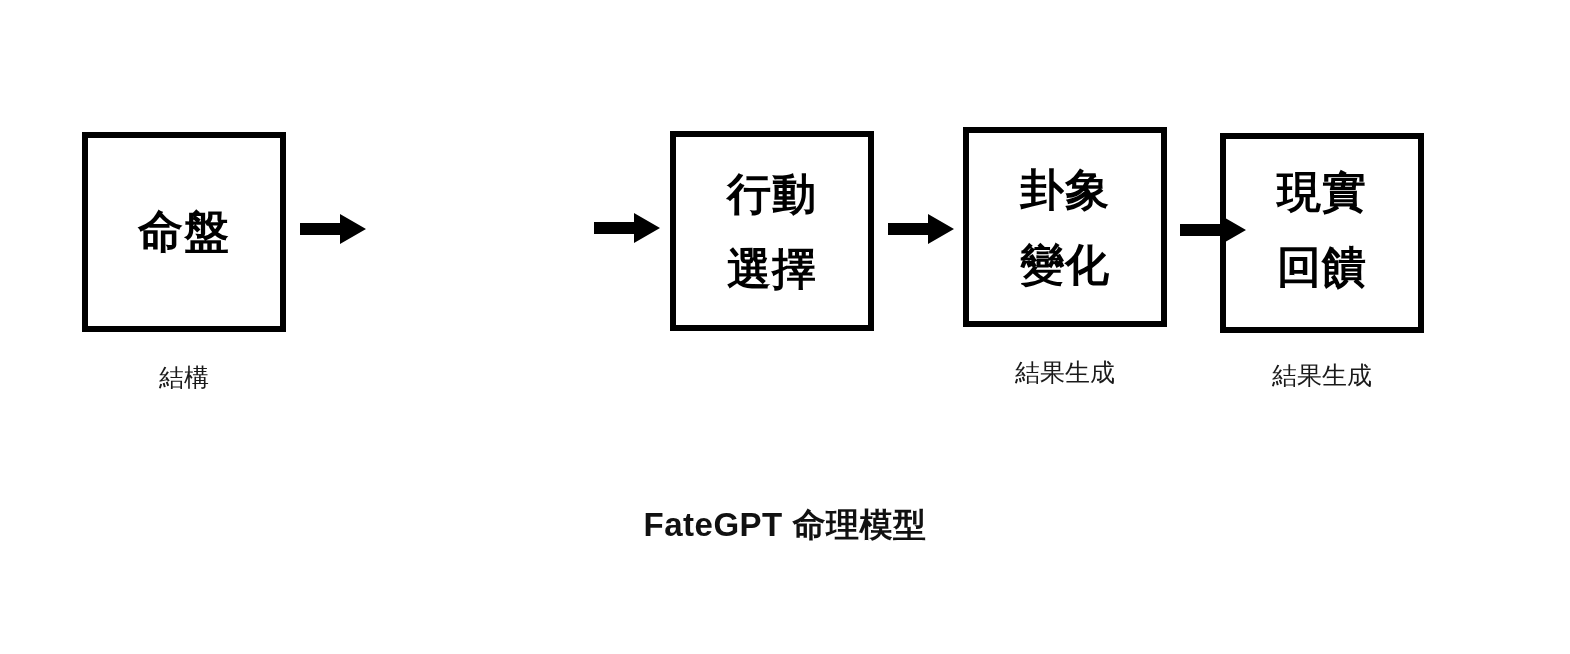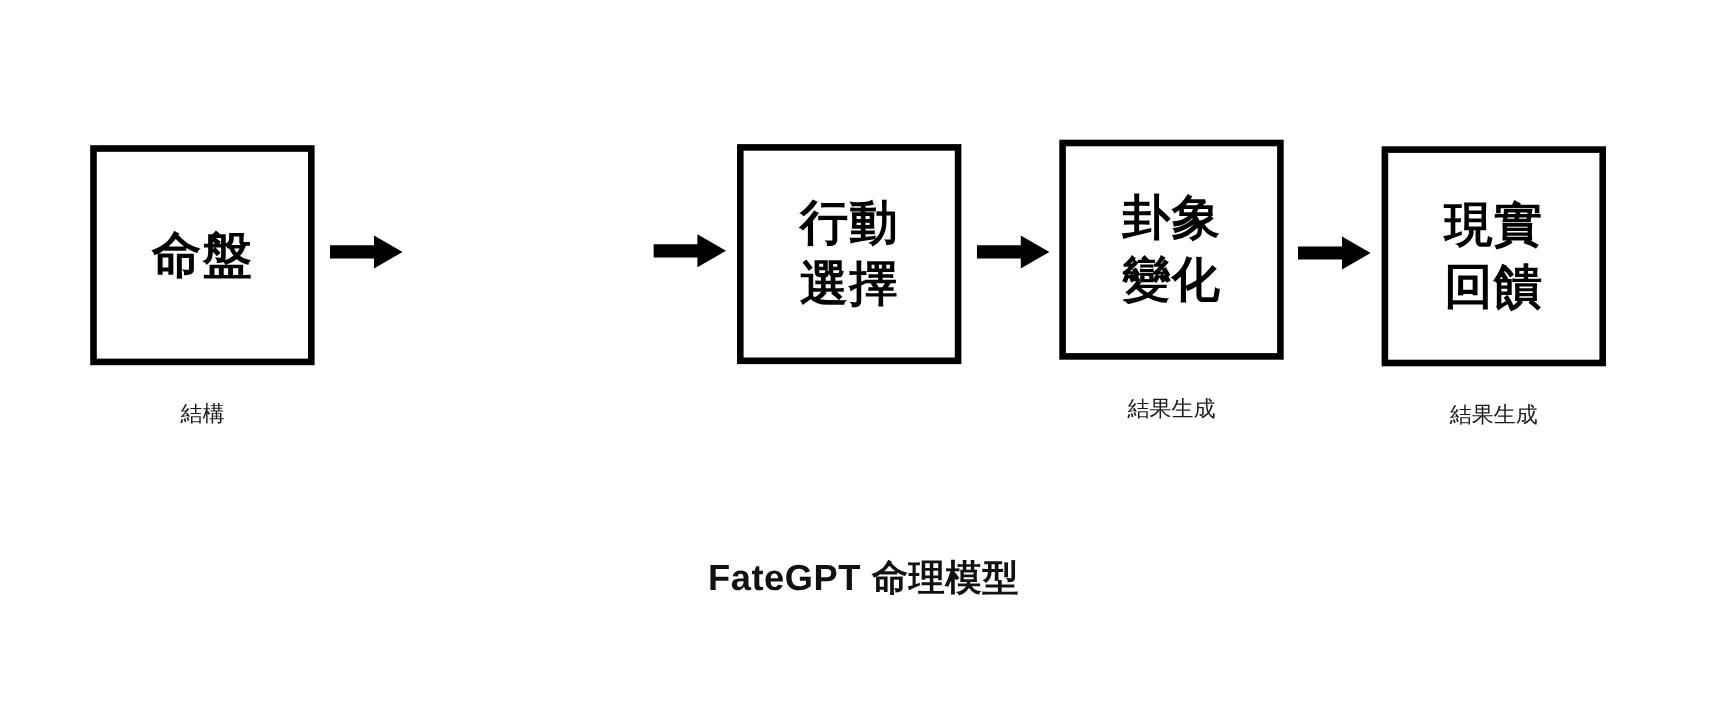--- a/index.html
+++ b/index.html
@@ -44,26 +44,26 @@
     font-weight: bold;
     font-size: 45px;
     line-height: 54px;
     letter-spacing: 1px;
     color: #000000;
     text-align: center;
     white-space: pre-line;
   }
   .stage-label.two-line {
     font-size: 44px;
-    line-height: 56px;
+    line-height: 75px;
   }
   .stage-caption {
     margin-top: 28px;
     text-align: center;
-    font-size: 20px;
+    font-size: 25px;
     line-height: 34px;
     color: #1a1a1a;
     font-weight: normal;
     white-space: nowrap;
   }
 
   
   .arrow {
     position: absolute;
     width: 66px;
@@ -108,21 +108,21 @@
   </div>
 
   <div class="stage" id="stage-3" style="left: 963px; top: 127px;">
     <div class="stage-box">
       <div class="stage-label two-line">卦象
 變化</div>
     </div>
     <div class="stage-caption">結果生成</div>
   </div>
 
-  <div class="stage" id="stage-4" style="left: 1256px; top: 133px;">
+  <div class="stage" id="stage-4" style="left: 1220px; top: 133px; font-family: Liberation Mono, monospace;">
     <div class="stage-box">
       <div class="stage-label two-line">現實
 回饋</div>
     </div>
     <div class="stage-caption">結果生成</div>
   </div>
 
   <div class="arrow" id="arrow-0" style="left: 300px; top: 209px;">
     <svg width="66" height="40" viewBox="0 0 66 40" xmlns="http://www.w3.org/2000/svg">
       <path d="M0 14 H40 V5 L66 20 L40 35 V26 H0 Z" fill="#000000"></path>

